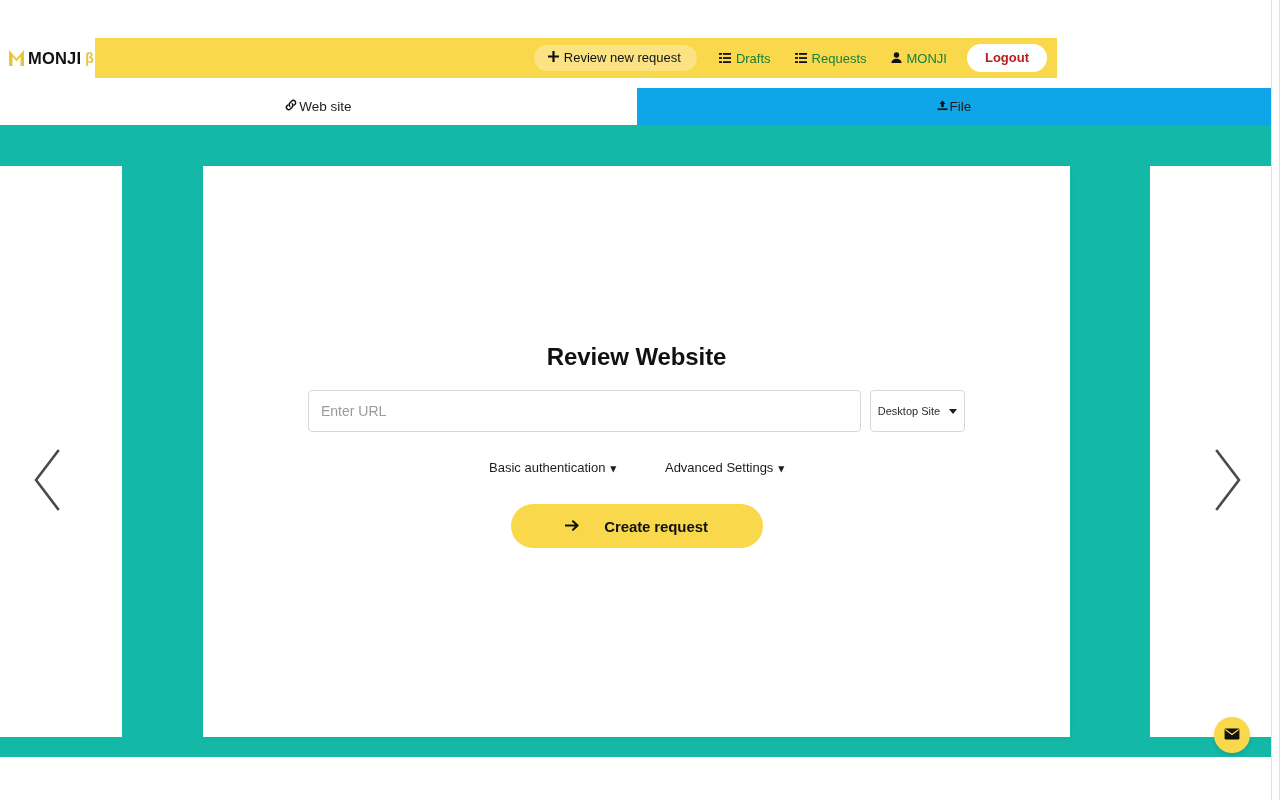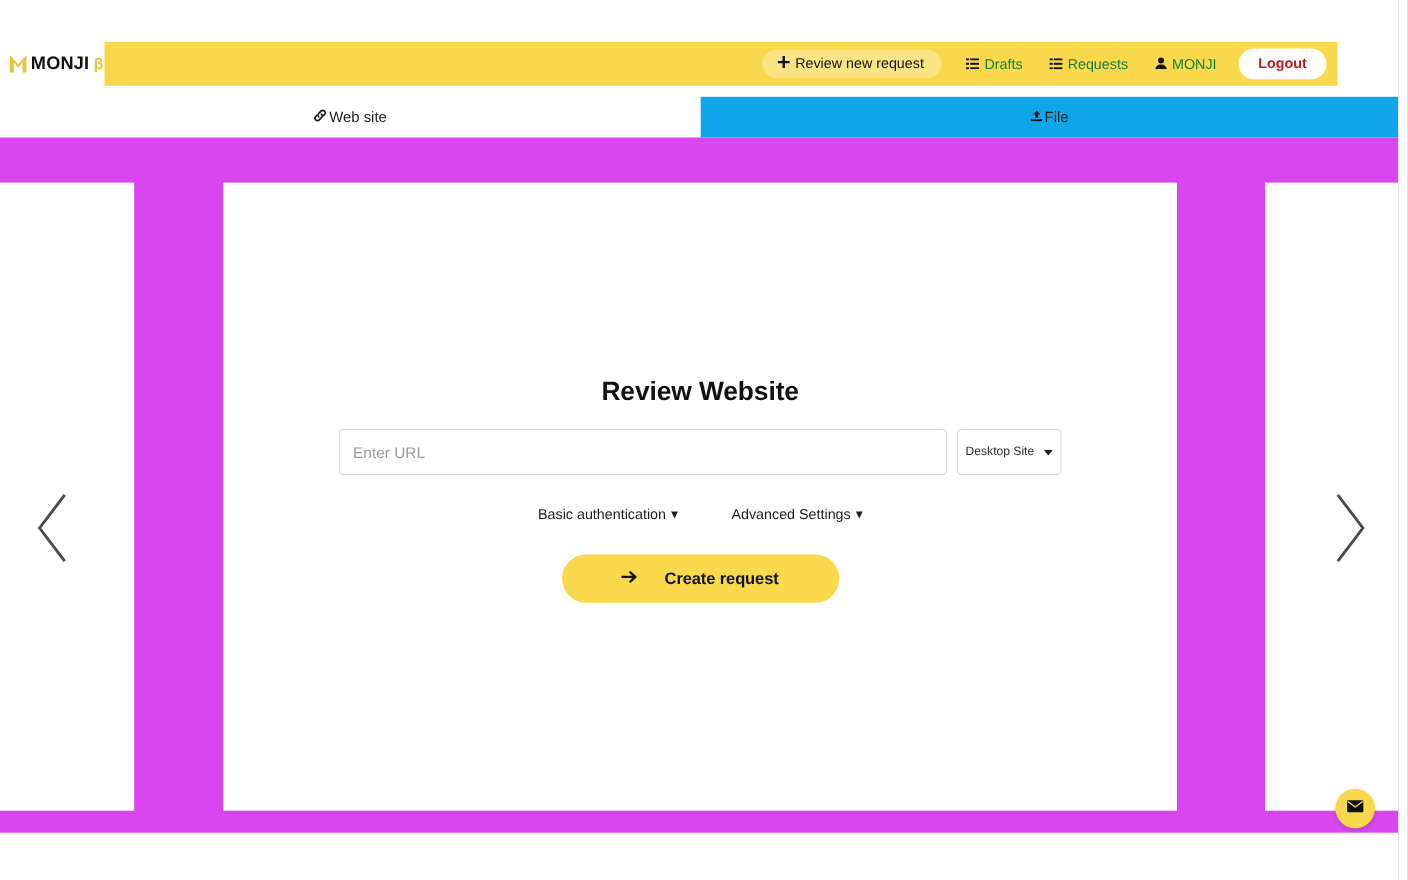--- a/index.html
+++ b/index.html
@@ -17,21 +17,21 @@
     width: 1280px;
     height: 800px;
     background: #ffffff;
   }
 
   
   .topbar {
     position: absolute;
     top: 38px;
     left: 0;
-    width: 1216px;
+    width: 1057px;
     height: 40px;
     display: flex;
     align-items: stretch;
     background: #ffffff;
   }
 
   .brand {
     width: 95px;
     min-width: 95px;
     height: 40px;
@@ -151,21 +151,21 @@
     width: 634px;
   }
 
   
   .stage {
     position: absolute;
     top: 125px;
     left: 0;
     width: 1271px;
     height: 632px;
-    background: #d946ef;
+    background: #14b8a6;
     overflow: hidden;
     text-decoration: underline;
   }
 
   .card-side {
     position: absolute;
     top: 41px;
     width: 122px;
     height: 571px;
     background: #ffffff;

